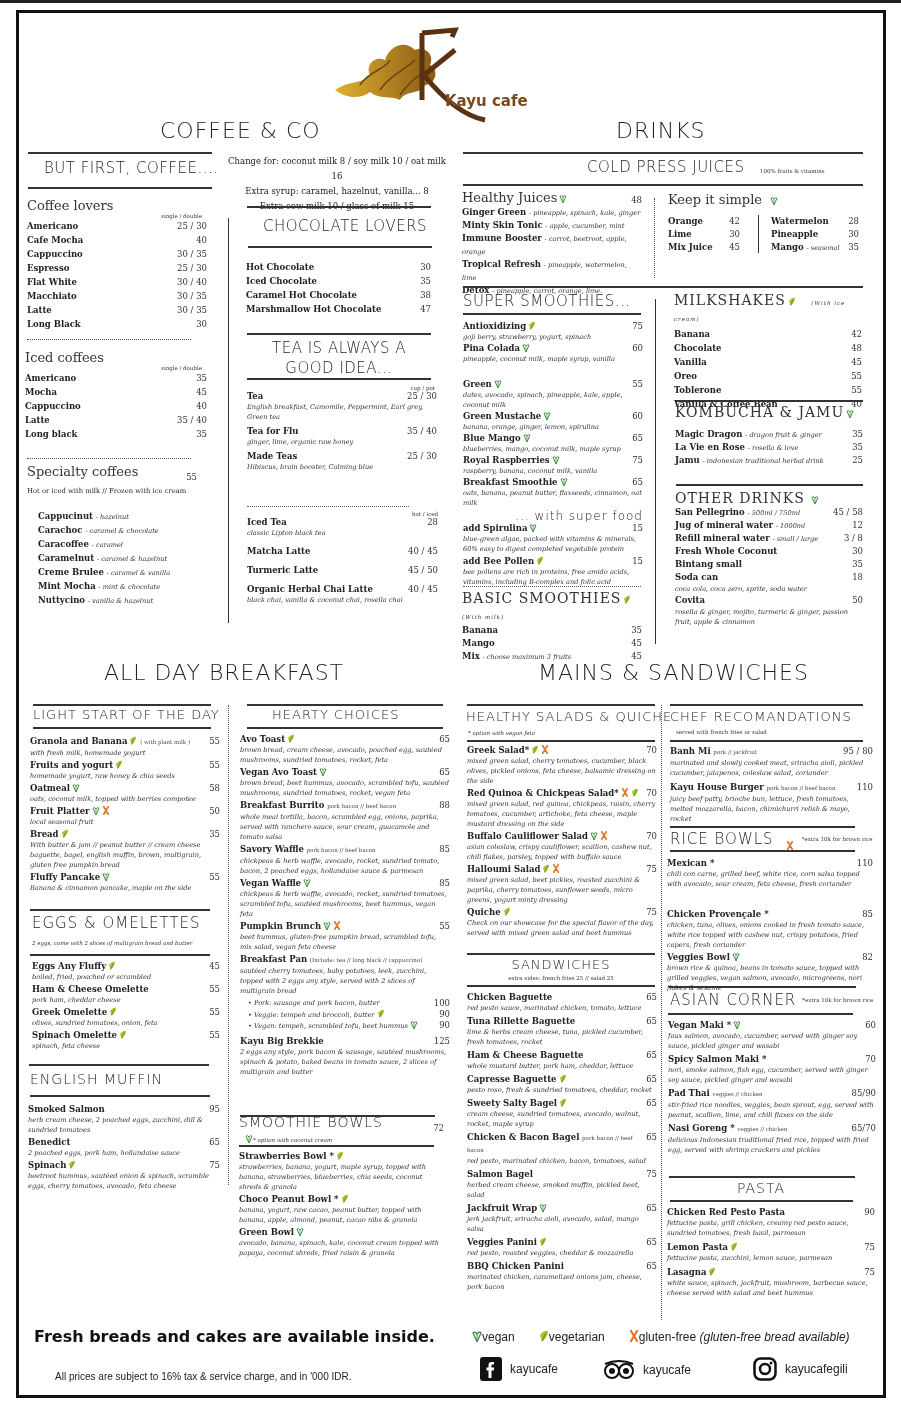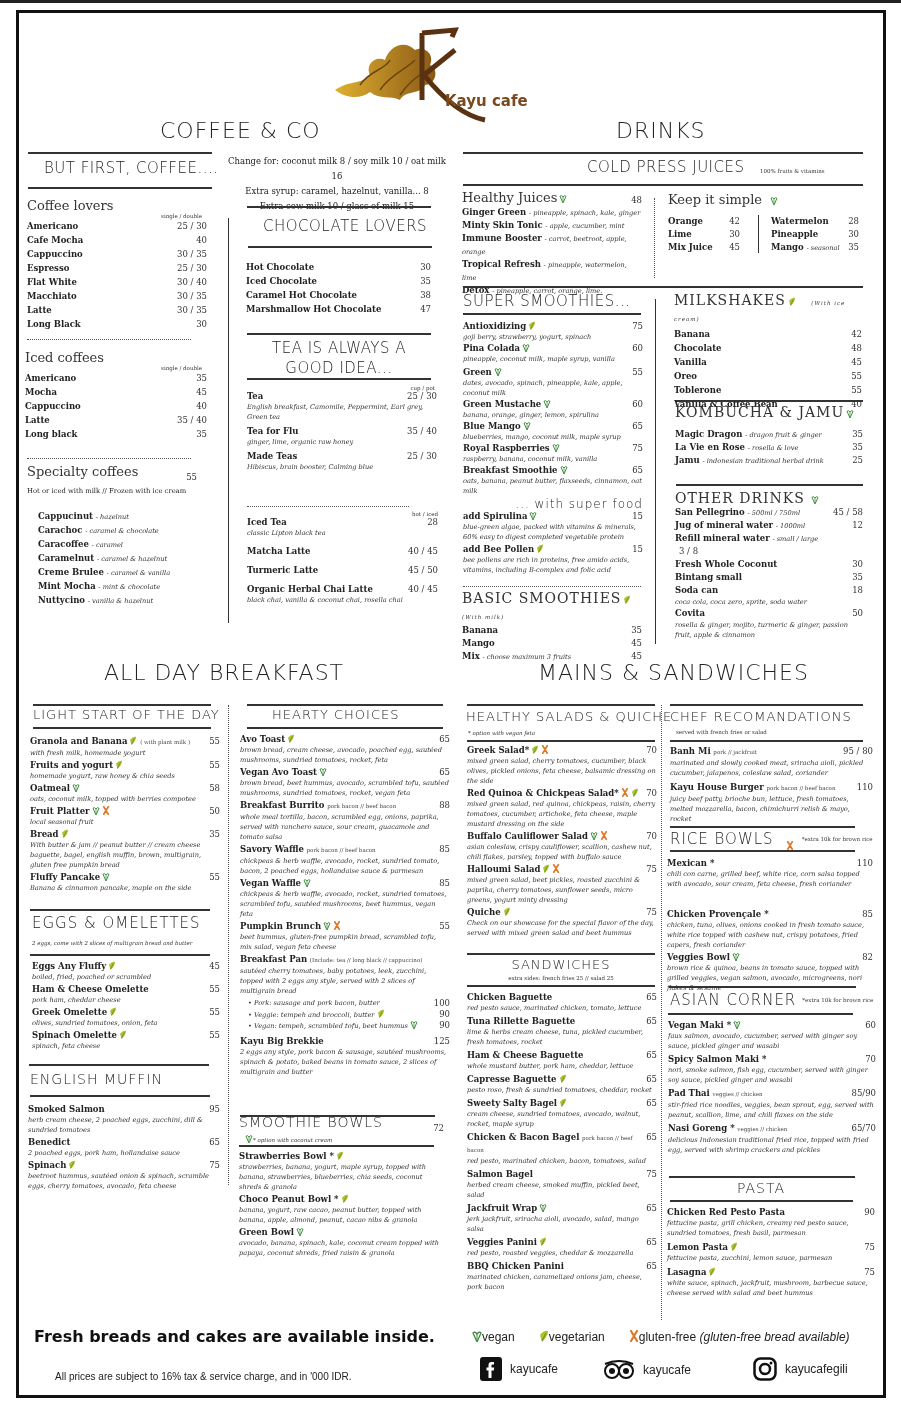--- a/index.html
+++ b/index.html
@@ -399,21 +399,21 @@
       <div class="item" style="margin-bottom:1px">
         <div class="row" style="">
           <span><span class="nm">Antioxidizing</span><span class="ico"><svg viewBox="0 0 10 12" width="100%" height="100%">
                 <path d="M3 12 L1 5 Q5 0 9 1 Q9 6 4 11Z" fill="#a9c431"></path>
                 <path d="M3 11 L7 3" stroke="#4a7a1a" stroke-width="0.8"></path>
               </svg></span></span>
           <span class="pr">75</span>
         </div>
         <div class="desc">goji berry, strawberry, yogurt, spinach</div>
       </div>
-      <div class="item" style="margin-bottom:3px">
+      <div class="item" style="margin-bottom:15px">
         <div class="row" style="">
           <span><span class="nm">Pina Colada</span><span class="ico"><svg viewBox="0 0 10 12" width="100%" height="100%">
                 <path d="M5 12 L1 3 Q3 1 5 4 Q7 1 9 3Z" fill="none" stroke="#3d8b3d" stroke-width="1.3"></path>
                 <path d="M5 11 L5 4" stroke="#3d8b3d" stroke-width="1"></path>
               </svg></span></span>
           <span class="pr">60</span>
         </div>
         <div class="desc">pineapple, coconut milk, maple syrup, vanilla</div>
       </div>
       <div class="item" style="margin-bottom:1px">
@@ -605,21 +605,21 @@
           <span class="pr">45 / 58</span>
         </div>
       </div>
       <div class="item" style="line-height:13px;margin-bottom:0px">
         <div class="row" style="line-height:13px;">
           <span><span class="nm">Jug of mineral water</span> <span class="desc"> - 1000ml</span></span>
           <span class="pr">12</span>
         </div>
       </div>
       <div class="item" style="line-height:13px;margin-bottom:0px">
-        <div class="row" style="line-height:13px;flex-direction:column;">
+        <div class="row" style="line-height:13px;">
           <span><span class="nm">Refill mineral water</span> <span class="desc"> - small / large</span></span>
           <span class="pr">3 / 8</span>
         </div>
       </div>
       <div class="item" style="line-height:13px;margin-bottom:0px">
         <div class="row" style="line-height:13px;">
           <span><span class="nm">Fresh Whole Coconut</span></span>
           <span class="pr">30</span>
         </div>
       </div>

